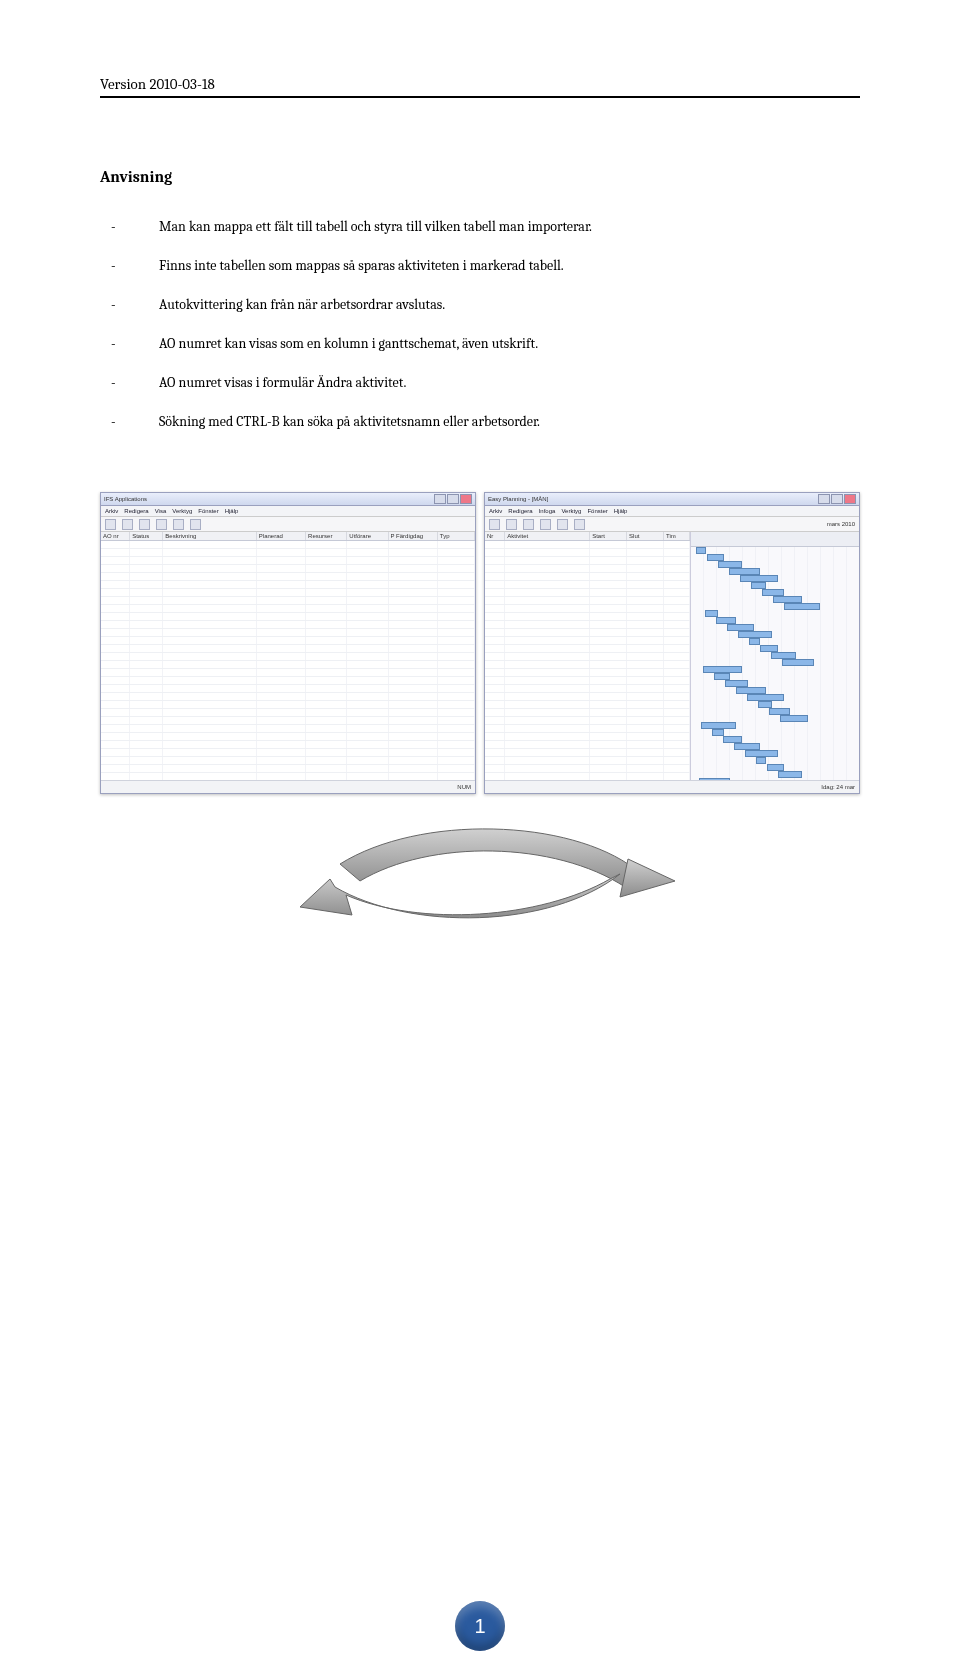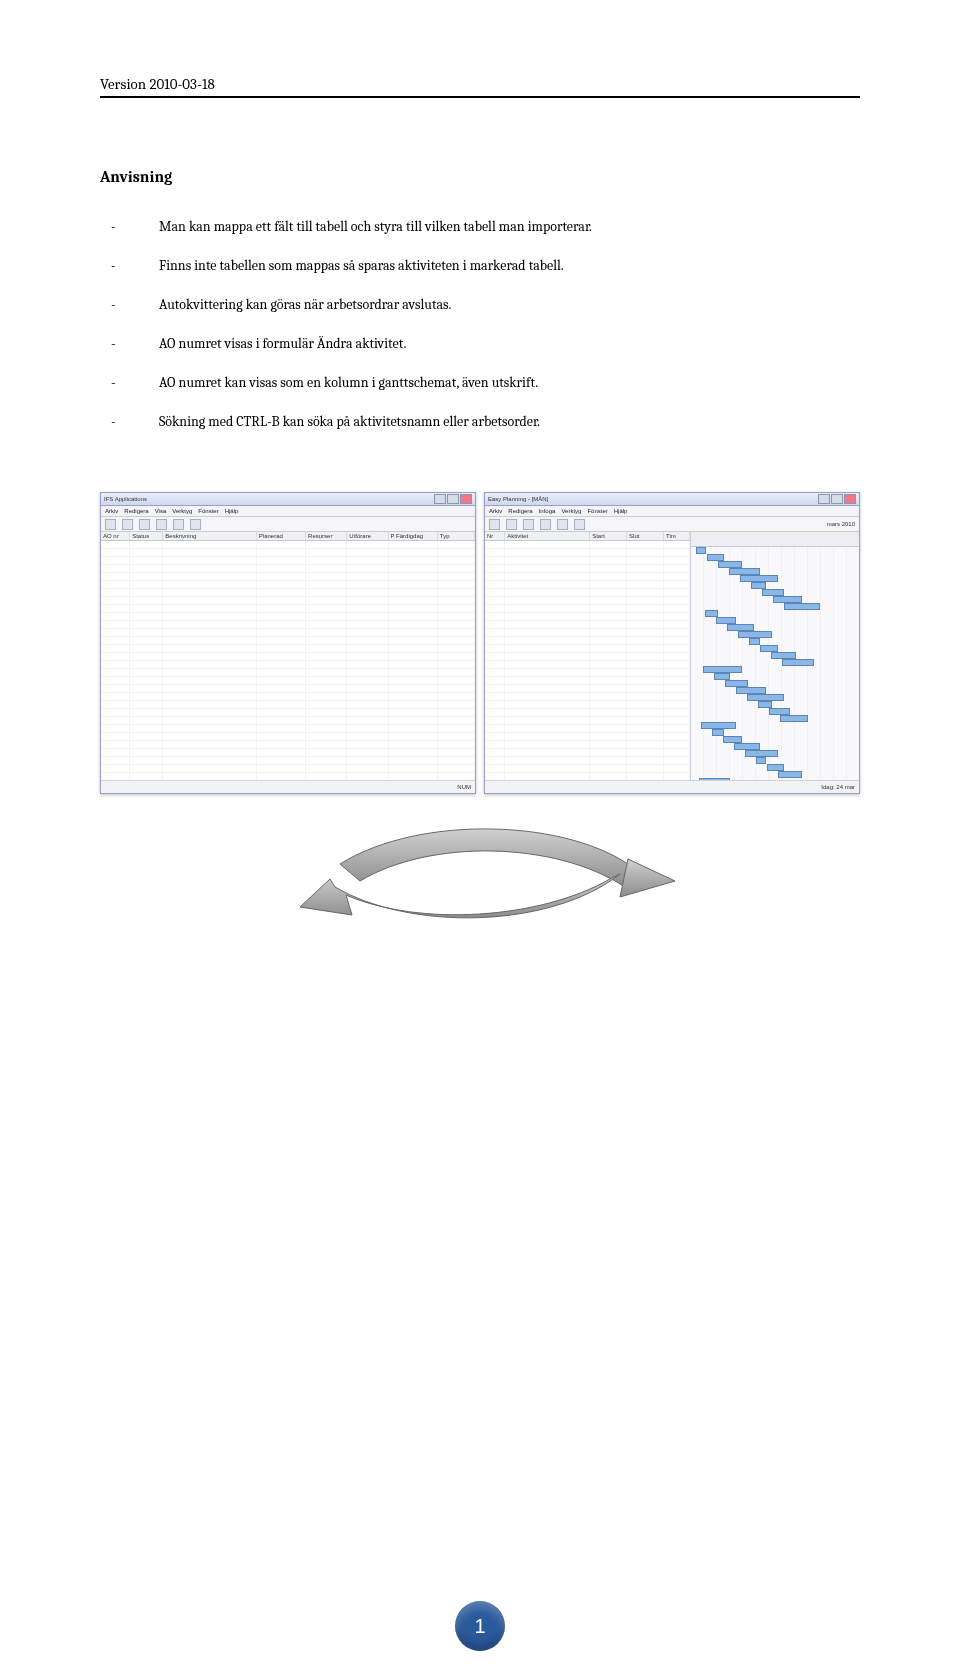--- a/index.html
+++ b/index.html
@@ -188,23 +188,23 @@
   <div class="header-row">
     <span class="doc-version">Version 2010-03-18</span>
   </div>
 
 
   <div class="section-heading">Anvisning</div>
 
   <ul class="func-list">
     <li>Man kan mappa ett fält till tabell och styra till vilken tabell man importerar.</li>
     <li>Finns inte tabellen som mappas så sparas aktiviteten i markerad tabell.</li>
-    <li>Autokvittering kan göras när arbetsordrar avslutas.</li>
+    <li>Autokvittering kan från när arbetsordrar avslutas.</li>
+    <li>AO numret kan visas som en kolumn i ganttschemat, även utskrift.</li>
     <li>AO numret visas i formulär Ändra aktivitet.</li>
-    <li>AO numret kan visas som en kolumn i ganttschemat, även utskrift.</li>
     <li>Sökning med CTRL-B kan söka på aktivitetsnamn eller arbetsorder.</li>
   </ul>
 
   <div class="screenshots-row">
 
     <div class="fake-window">
       <div class="fake-titlebar">
         <span>IFS Applications</span>
         <div class="win-buttons">
           <div class="win-btn"></div>

